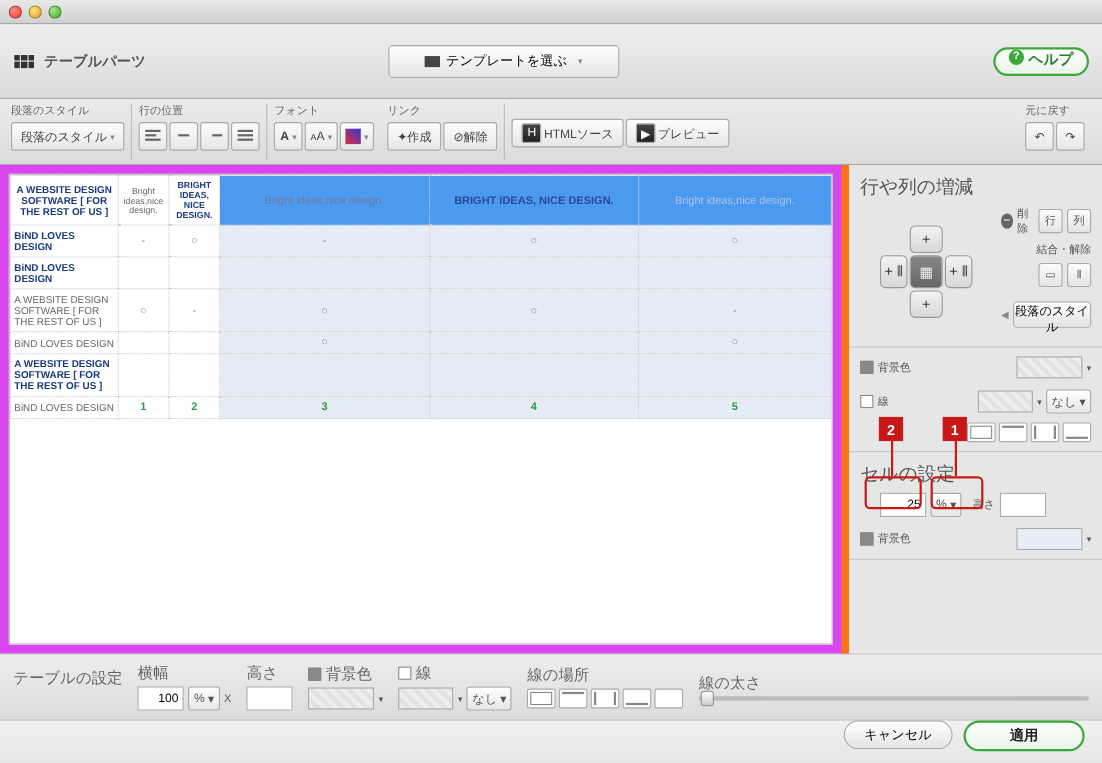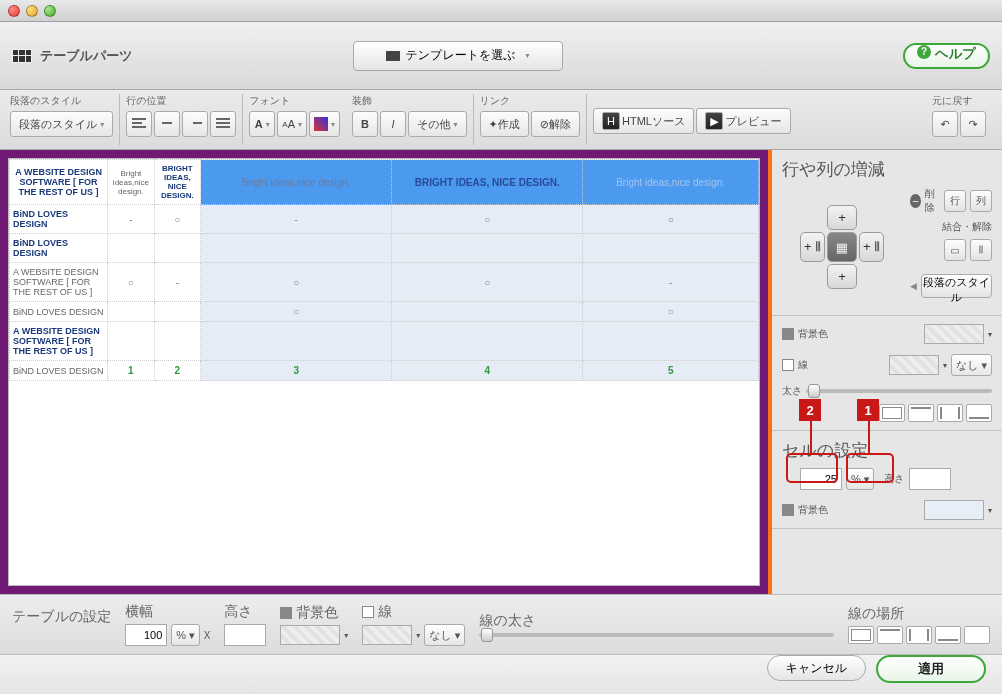--- a/index.html
+++ b/index.html
@@ -36,21 +36,21 @@
 .tb.dd::after { content:"▾"; font-size:8px; margin-left:3px; color:#888;}
 .align-i { width:14px; height:12px; display:flex; flex-direction:column; gap:2px; }
 .align-i span { height:2px; background:#666; }
 .color-sw { width:14px; height:14px; background: linear-gradient(45deg,#d33,#33d); }
 .undo-redo { margin-left:auto; }
 .undo-redo .tlabel { }
 .tb.dark-ic { background:linear-gradient(#444,#222); color:#fff; width:18px; min-width:0; height:18px; border-radius:2px; margin-right:2px; }
 
 
 .main { display:flex; height: 444px; }
-.canvas-wrap { flex:1; padding:8px; border-right:4px solid #f97316; background:#701a75; }
+.canvas-wrap { flex:1; padding:8px; border-right:7px solid #f97316; background:#d946ef; }
 .canvas { background:#fff; border:1px solid #bbb; height:100%; overflow:auto; }
 
 
 .ttable { width:100%; border-collapse:collapse; font-size:10px; }
 .ttable td { border:1px dotted #ccc; padding:4px 3px; vertical-align:middle; }
 .ttable tr.hrow td { font-weight:bold; color:#1a3a7a; text-align:center; }
 .ttable tr.hrow td.blue { background:#4b9aef; color:#6d7a9e; font-weight:normal;}
 .ttable tr.hrow td.blue.g { color:#a7c4ec; }
 .ttable .lab { font-size:9px; color:#1a3a7a; font-weight:bold; text-align:left; }
 .ttable .labg { font-size:9px; color:#666; font-weight:normal; text-align:left;}
@@ -188,32 +188,20 @@
       <div class="tb dd">
           <span style="font-size:8px">A</span>
           <span>A</span>
         </div>
       <div class="tb dd">
           <div class="color-sw"></div>
         </div>
     </div>
   </div>
   <div class="tgroup sep">
-    <div class="tlabel">装飾</div>
-    <div class="trow">
-      <div class="tb">
-          <b>B</b>
-        </div>
-      <div class="tb">
-          <i>I</i>
-        </div>
-      <div class="tb wide dd">その他</div>
-    </div>
-  </div>
-  <div class="tgroup sep">
     <div class="tlabel">リンク</div>
     <div class="trow">
       <div class="tb wide">✦ <span>作成</span></div>
       <div class="tb wide">⊘ <span>解除</span></div>
     </div>
   </div>
   <div class="tgroup">
     <div class="tlabel">&nbsp;</div>
     <div class="trow">
       <div class="tb wide">
@@ -349,26 +337,20 @@
         <div class="swatch disabled" style="margin-left:auto"></div>
         <span style="font-size:8px">▾</span>
       </div>
       <div class="sb-row" style="margin-bottom:8px;">
         <span class="chk"></span>
         <span>線</span>
         <div class="swatch disabled" style="margin-left:auto;width:50px"></div>
           <span style="font-size:8px">▾</span>
         <div class="select-sm"><span>なし</span>▾</div>
       </div>
-      <div class="sb-row">
-        <span style="margin-left:auto">太さ</span>
-        <div class="slider-track">
-            <div class="slider-thumb"></div>
-          </div>
-      </div>
       <div class="sb-row" style="justify-content:flex-end;margin-top:6px;">
         <div class="position-btns">
           <div class="pos-b all"></div>
           <div class="pos-b top"></div>
           <div class="pos-b lr"></div>
           <div class="pos-b bot"></div>
         </div>
       </div>
     </div>
 
@@ -422,36 +404,36 @@
       </div>
   </div>
   <div class="fg">
     <div class="fl"><span class="chk"></span> <span>線</span></div>
     <div class="sb-row">
         <div class="swatch disabled" style="width:50px"></div>
         <span style="font-size:8px">▾</span>
       <div class="select-sm"><span>なし</span>▾</div>
       </div>
   </div>
-  <div class="fg" style="flex:1">
-    <div class="fl">線の太さ</div>
-    <div class="sb-row">
-        <div class="slider-track">
-          <div class="slider-thumb"></div>
-        </div>
-      </div>
-  </div>
   <div class="fg">
     <div class="fl">線の場所</div>
     <div class="position-btns">
       <div class="pos-b all"></div>
       <div class="pos-b top"></div>
       <div class="pos-b lr"></div>
       <div class="pos-b bot"></div>
       <div class="pos-b"></div>
     </div>
   </div>
+  <div class="fg" style="flex:1">
+    <div class="fl">線の太さ</div>
+    <div class="sb-row">
+        <div class="slider-track">
+          <div class="slider-thumb"></div>
+        </div>
+      </div>
+  </div>
 </div>
 
 <div class="footer2">
   <button class="btn-cancel">キャンセル</button>
   <button class="btn-apply">適用</button>
 </div>
 
 </body></html>

